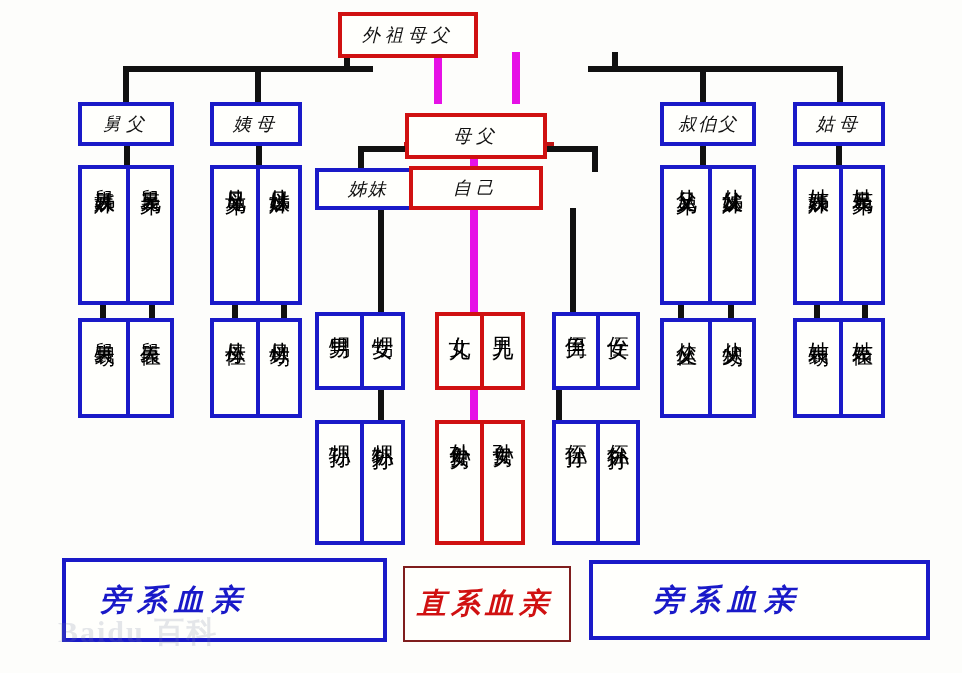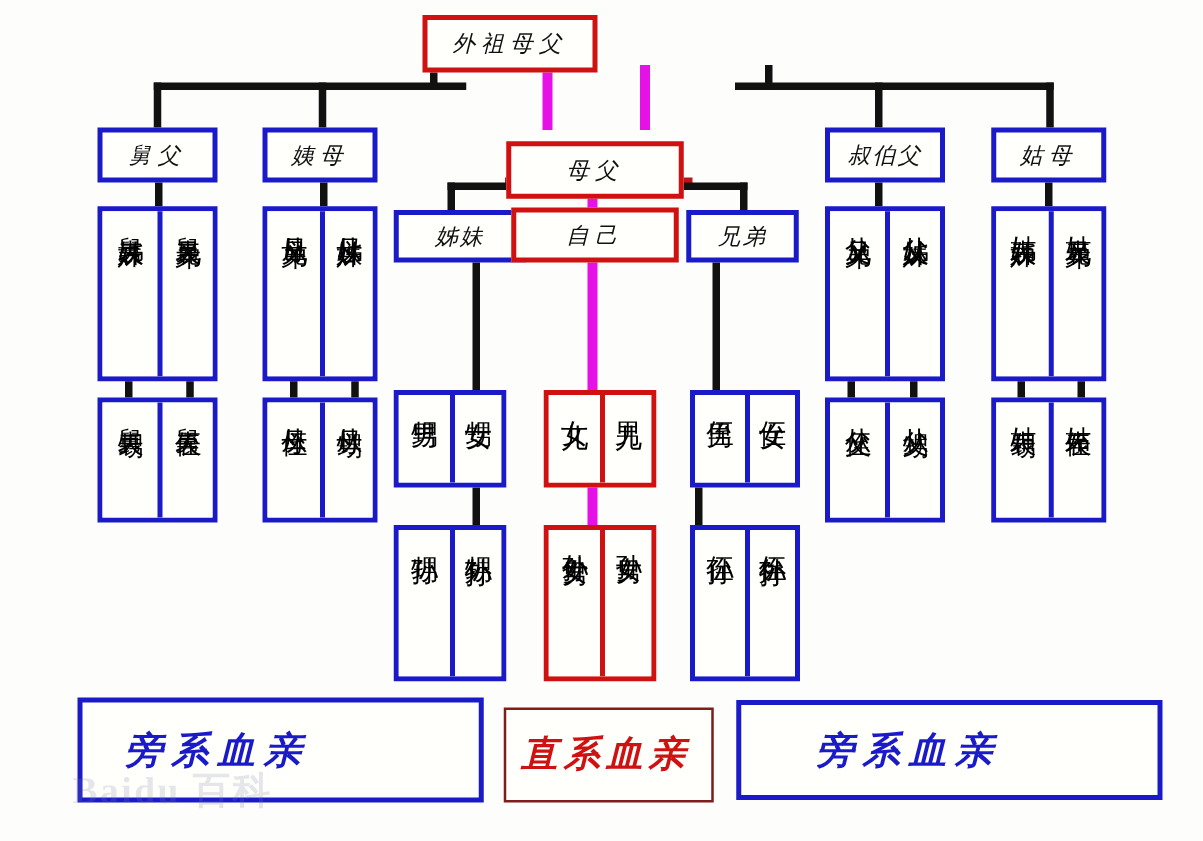--- a/index.html
+++ b/index.html
@@ -185,23 +185,20 @@
   <div class="box blue" style="left:793px; top:102px; width:92px; height:44px;">
     <span class="h-label">姑母</span>
   </div>
 
   <div class="box blue" style="left:315px; top:168px; width:106px; height:42px;">
     <span class="h-label" style="letter-spacing:2px;">姊妹</span>
   </div>
   <div class="box red" style="left:409px; top:166px; width:134px; height:44px;">
     <span class="h-label">自己</span>
   </div>
-  <div class="box blue" style="left:549px; top:168px; width:90px; height:42px;">
-    <span class="h-label" style="letter-spacing:2px;">兄弟</span>
-  </div>
 
   <div class="pair blue" style="left:78px; top:165px; width:96px; height:140px;">
     <div class="cell">
       <span class="v-label tight">舅表姊妹</span>
     </div>
     <div class="cell">
       <span class="v-label tight">舅表兄弟</span>
     </div>
   </div>
 

